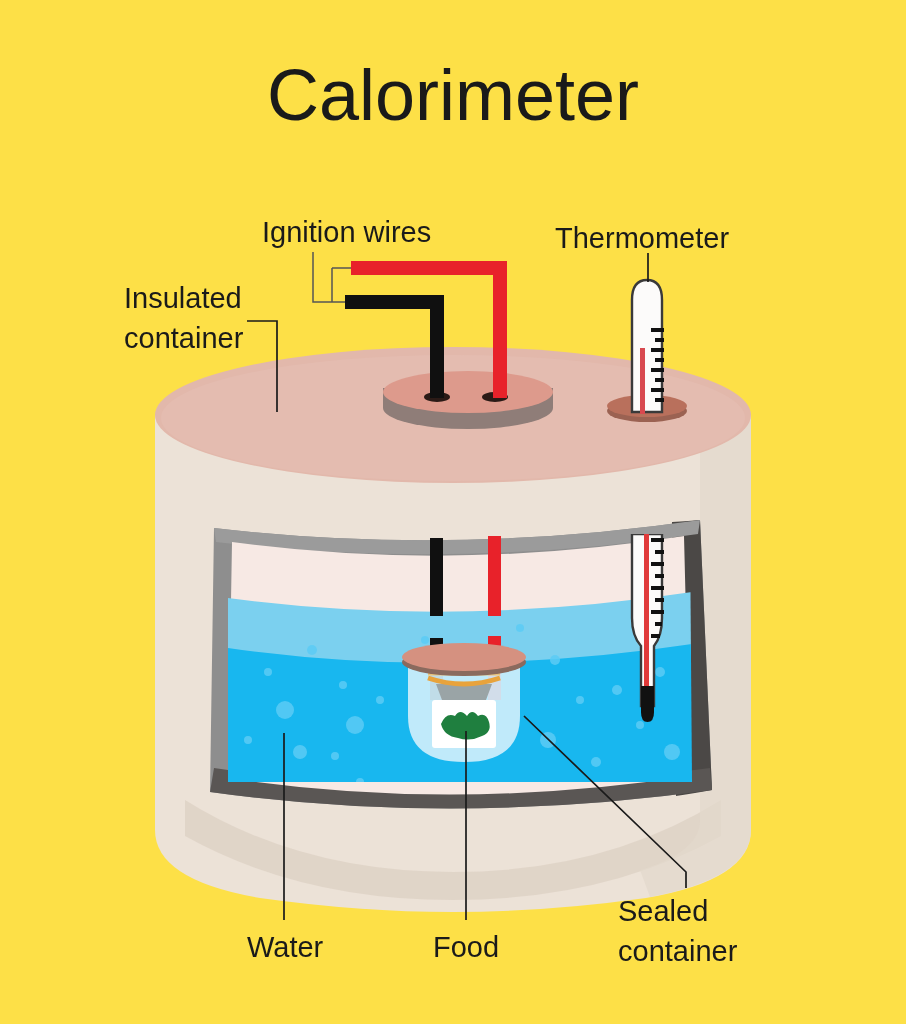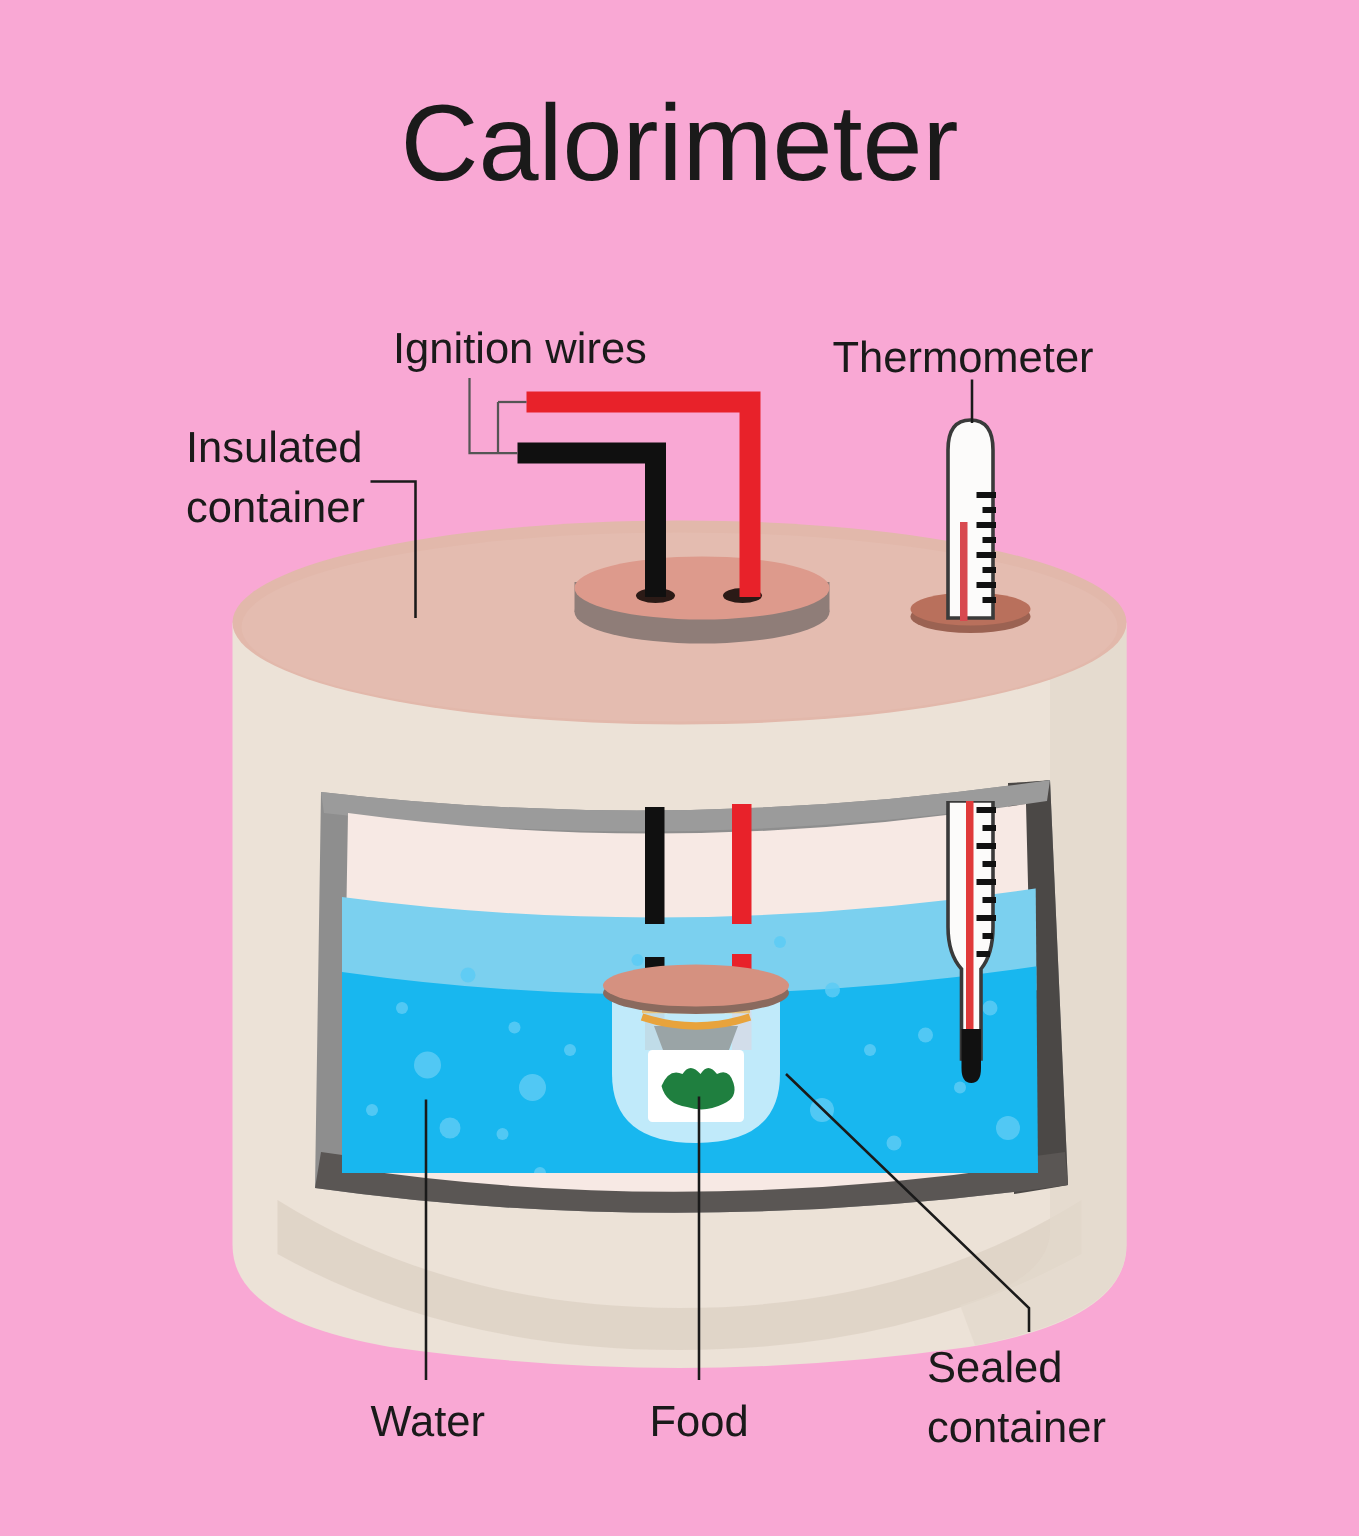--- a/index.html
+++ b/index.html
@@ -5,21 +5,21 @@
 <style>
   html, body {
     margin: 0;
     padding: 0;
     background: #ffffff;
   }
   #page {
     position: relative;
     width: 906px;
     height: 1024px;
-    background: #f9a8d4;
+    background: #fde047;
     overflow: hidden;
     font-family: "Liberation Sans", sans-serif;
   }
   #diagram-svg {
     display: block;
     width: 906px;
     height: 1024px;
   }
   text {
     font-family: "Liberation Sans", sans-serif;

